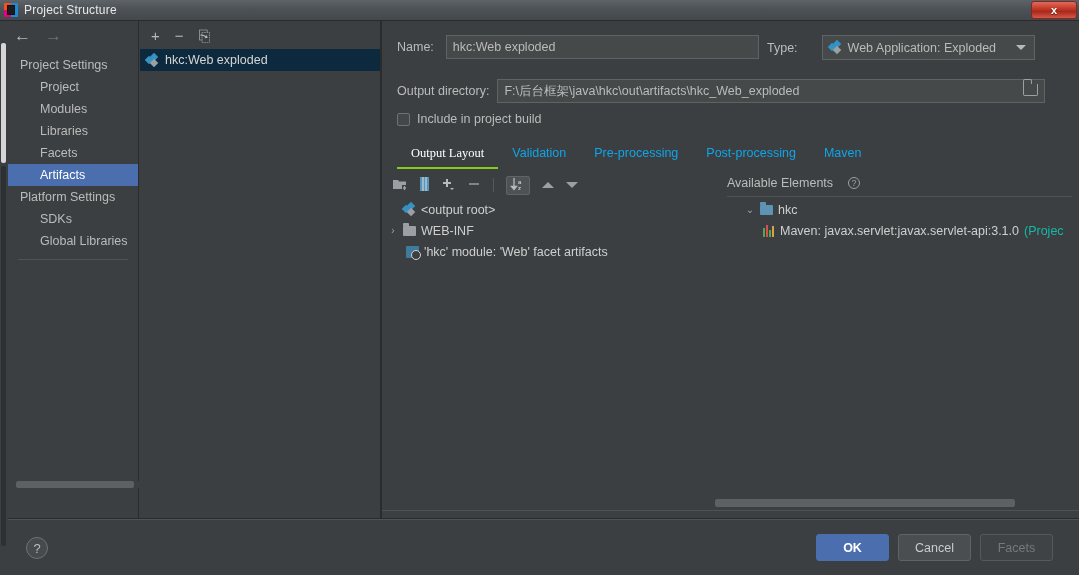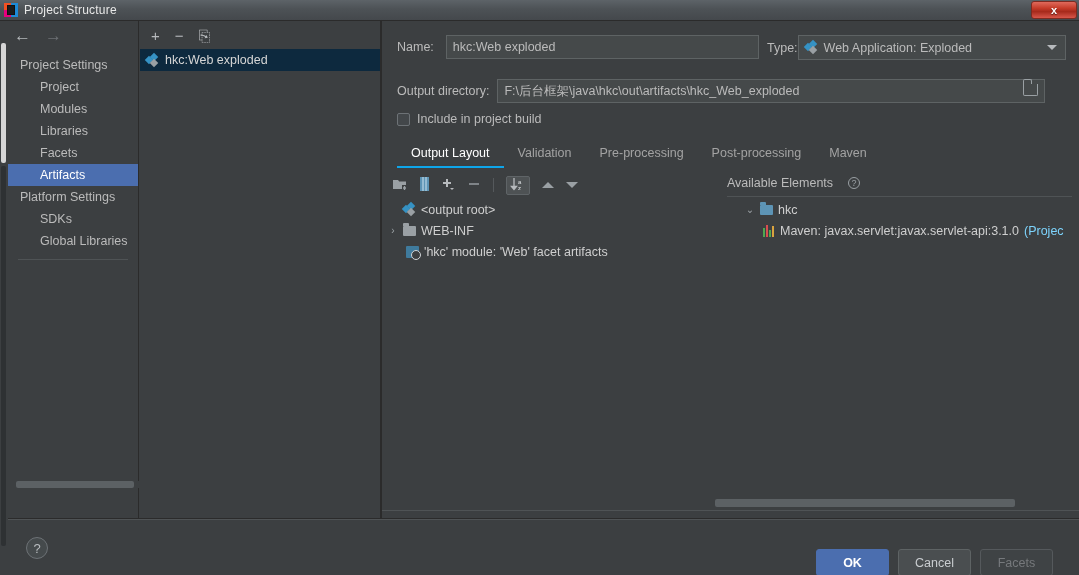--- a/index.html
+++ b/index.html
@@ -127,21 +127,21 @@
   .lbl { font-size:12.5px; color:#bbbbbb; }
   .field {
     background:#45494a; border:1px solid #5e6364; color:#bbbbbb;
     font-size:12.5px; height:24px; display:flex; align-items:center;
     padding:0 6px; font-family:"Liberation Sans", sans-serif;
   }
   #name-field { width:313px; margin-left:12px; }
 
   .type-wrap { position:absolute; left:385px; top:14px; display:flex; align-items:center; }
   .combo {
-    width:268px; height:25px; margin-left:0;
+    width:213px; height:25px; margin-left:24px;
     background:#45494a; border:1px solid #5e6364;
     display:flex; align-items:center; padding:0 6px; gap:6px;
     color:#bbbbbb; font-size:12.5px; cursor:pointer; position:relative;
   }
   .combo .caret {
     position:absolute; right:8px; top:9px;
     width:0;height:0;border-left:5px solid transparent;border-right:5px solid transparent;
     border-top:5px solid #b7babd;
   }
 
@@ -164,23 +164,23 @@
     display:flex;align-items:center;justify-content:center;
   }
   .cbox.indet:after{ content:""; width:7px;height:2px;background:#c2c6ca; }
 
   
   .tabs {
     position:absolute; left:15px; top:122px; width:670px; height:26px;
     display:flex; align-items:flex-start; gap:0;
   }
   .tab {
-    font-size:12.5px; color:#a3a3a3; padding:3px 14px 6px 14px; cursor:pointer;
-  }
-  .tab.active { color:#ffffff; border-bottom:2px solid #0ea5e9; }
+    font-size:12.5px; color:#0ea5e9; padding:3px 14px 6px 14px; cursor:pointer;
+  }
+  .tab.active { color:#ffffff; border-bottom:2px solid #84cc16;font-family:Liberation Serif, serif; }
 
   
   .ol-toolbar {
     position:absolute; left:11px; top:153px; width:330px; height:22px;
     display:flex; align-items:center; gap:12px;
   }
   .ol-ic { color:#b7babd; font-size:13px; line-height:1; cursor:pointer; position:relative; }
   .ol-sep { width:1px; height:14px; background:#55595c; }
   .ol-ic.pressed {
     background:#4e5254; border:1px solid #5f6467; border-radius:2px;
@@ -207,21 +207,21 @@
   
   .tree-left { position:absolute; left:6px; top:178px; width:333px; height:290px; }
   .tree-right { position:absolute; left:345px; top:178px; width:352px; height:290px; overflow:hidden; }
   .tnode {
     height:21px; display:flex; align-items:center; gap:5px;
     font-size:12.5px; color:#cfcfcf; white-space:nowrap; cursor:pointer;
   }
   .tnode .twist {
     width:10px; text-align:center; color:#9aa0a4; font-size:10px; flex:none;
   }
-  .tnode .dim { color:#7dd3fc; }
+  .tnode .dim { color:#14b8a6; }
   .ind1 { padding-left:18px; }
   .ind2 { padding-left:36px; }
 
   
   .ic-artifact {
     width:13px;height:13px;flex:none;position:relative;
   }
   .ic-artifact b{position:absolute;width:6px;height:6px;background:#3592c4;transform:rotate(45deg);}
   .ic-artifact b.a{left:0;top:3px;}
   .ic-artifact b.b{left:5px;top:0;}
@@ -270,21 +270,21 @@
   }
   .help-btn {
     position:absolute; left:18px; top:18px; width:22px; height:22px;
     border-radius:50%; border:1px solid #6d7276; background:#454a4c;
     color:#b9bdc0; font-size:13px;
     display:flex;align-items:center;justify-content:center; cursor:pointer;
   }
   .btn {
     position:absolute; top:15px; height:27px;
     border-radius:3px; font-size:12.5px;
-    display:flex;align-items:center;justify-content:center; cursor:pointer;margin-top:15px;
+    display:flex;align-items:center;justify-content:center; cursor:pointer;
   }
   #ok-btn { left:808px; width:73px; background:#4b6eaf; border:1px solid #4b6eaf; color:#ffffff; font-weight:bold; }
   #cancel-btn { left:890px; width:73px; background:#4a4e50; border:1px solid #5e6364; color:#c9cdd0; }
   #apply-btn { left:972px; width:73px; background:#3f4345; border:1px solid #55595c; color:#76797c; }
 
   .footer-sep {
     position:absolute; left:0; top:0; width:1071px; height:1px; background:#4f5355;
   }
   .panel-divider {
     position:absolute; left:373px; top:0; width:1px; height:497px; background:#2b2b2b;

